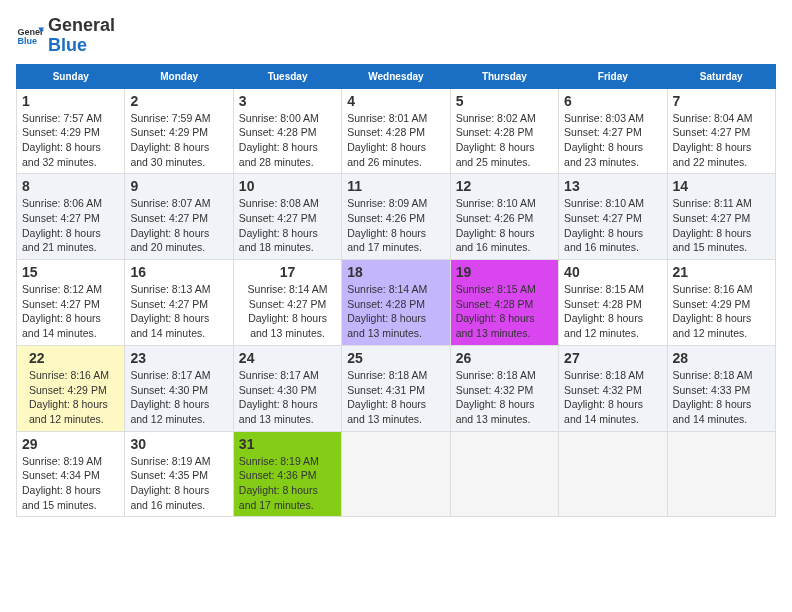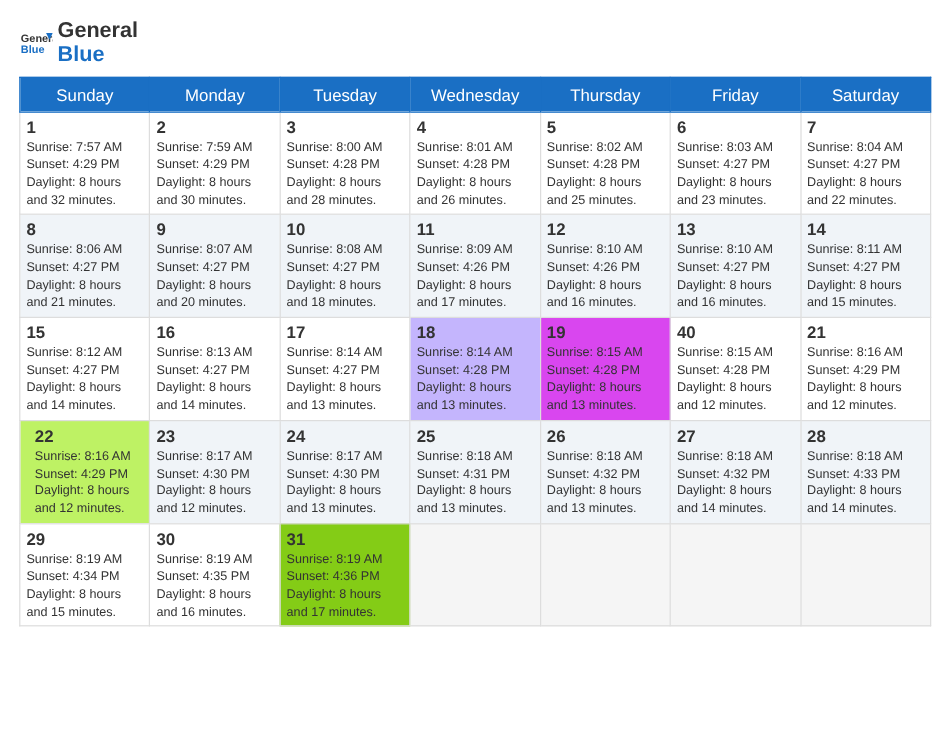--- a/index.html
+++ b/index.html
@@ -49,22 +49,22 @@
     table {
       width: 100%;
       border-collapse: collapse;
       table-layout: fixed;
     }
     th {
       background-color: #1a6fc4;
       color: #fff;
       text-align: center;
       padding: 6px 4px;
-      font-size: 14px;
-      font-weight: normal;
+      font-size: 10px;
+      font-weight: bold;
       border: 1px solid #1a6fc4;
       margin-left: 12px;
     }
     td {
       border: 1px solid #ddd;
       vertical-align: top;
       padding: 4px 5px;
       font-size: 11px;
       color: #333;
       height: 80px;
@@ -189,21 +189,21 @@
       </tr>
       <tr>
         <td style="background: rgb(255, 255, 255);">
           <span class="day-number">15</span>
           <span class="day-info">Sunrise: 8:12 AM<br>Sunset: 4:27 PM<br>Daylight: 8 hours and 14 minutes.</span>
         </td>
         <td style="background: rgb(255, 255, 255);">
           <span class="day-number">16</span>
           <span class="day-info">Sunrise: 8:13 AM<br>Sunset: 4:27 PM<br>Daylight: 8 hours and 14 minutes.</span>
         </td>
-        <td style="background: rgb(255, 255, 255);">
+        <td style="background: rgb(255, 255, 255); text-align: center;">
           <span class="day-number">17</span>
           <span class="day-info">Sunrise: 8:14 AM<br>Sunset: 4:27 PM<br>Daylight: 8 hours and 13 minutes.</span>
         </td>
         <td style="background: #c4b5fd; margin-top: 24px;">
           <span class="day-number">18</span>
           <span class="day-info">Sunrise: 8:14 AM<br>Sunset: 4:28 PM<br>Daylight: 8 hours and 13 minutes.</span>
         </td>
         <td style="background: #d946ef;">
           <span class="day-number">19</span>
           <span class="day-info">Sunrise: 8:15 AM<br>Sunset: 4:28 PM<br>Daylight: 8 hours and 13 minutes.</span>
@@ -211,21 +211,21 @@
         <td style="background: rgb(255, 255, 255);">
           <span class="day-number">40</span>
           <span class="day-info">Sunrise: 8:15 AM<br>Sunset: 4:28 PM<br>Daylight: 8 hours and 12 minutes.</span>
         </td>
         <td style="background: rgb(255, 255, 255);">
           <span class="day-number">21</span>
           <span class="day-info">Sunrise: 8:16 AM<br>Sunset: 4:29 PM<br>Daylight: 8 hours and 12 minutes.</span>
         </td>
       </tr>
       <tr>
-        <td style="background: #bef264; padding-left: 12px;">
+        <td style="background: #fef9c3; padding-left: 12px;">
           <span class="day-number">22</span>
           <span class="day-info">Sunrise: 8:16 AM<br>Sunset: 4:29 PM<br>Daylight: 8 hours and 12 minutes.</span>
         </td>
         <td style="background: rgb(240, 244, 248);">
           <span class="day-number">23</span>
           <span class="day-info">Sunrise: 8:17 AM<br>Sunset: 4:30 PM<br>Daylight: 8 hours and 12 minutes.</span>
         </td>
         <td style="background: rgb(240, 244, 248);">
           <span class="day-number">24</span>
           <span class="day-info">Sunrise: 8:17 AM<br>Sunset: 4:30 PM<br>Daylight: 8 hours and 13 minutes.</span>

